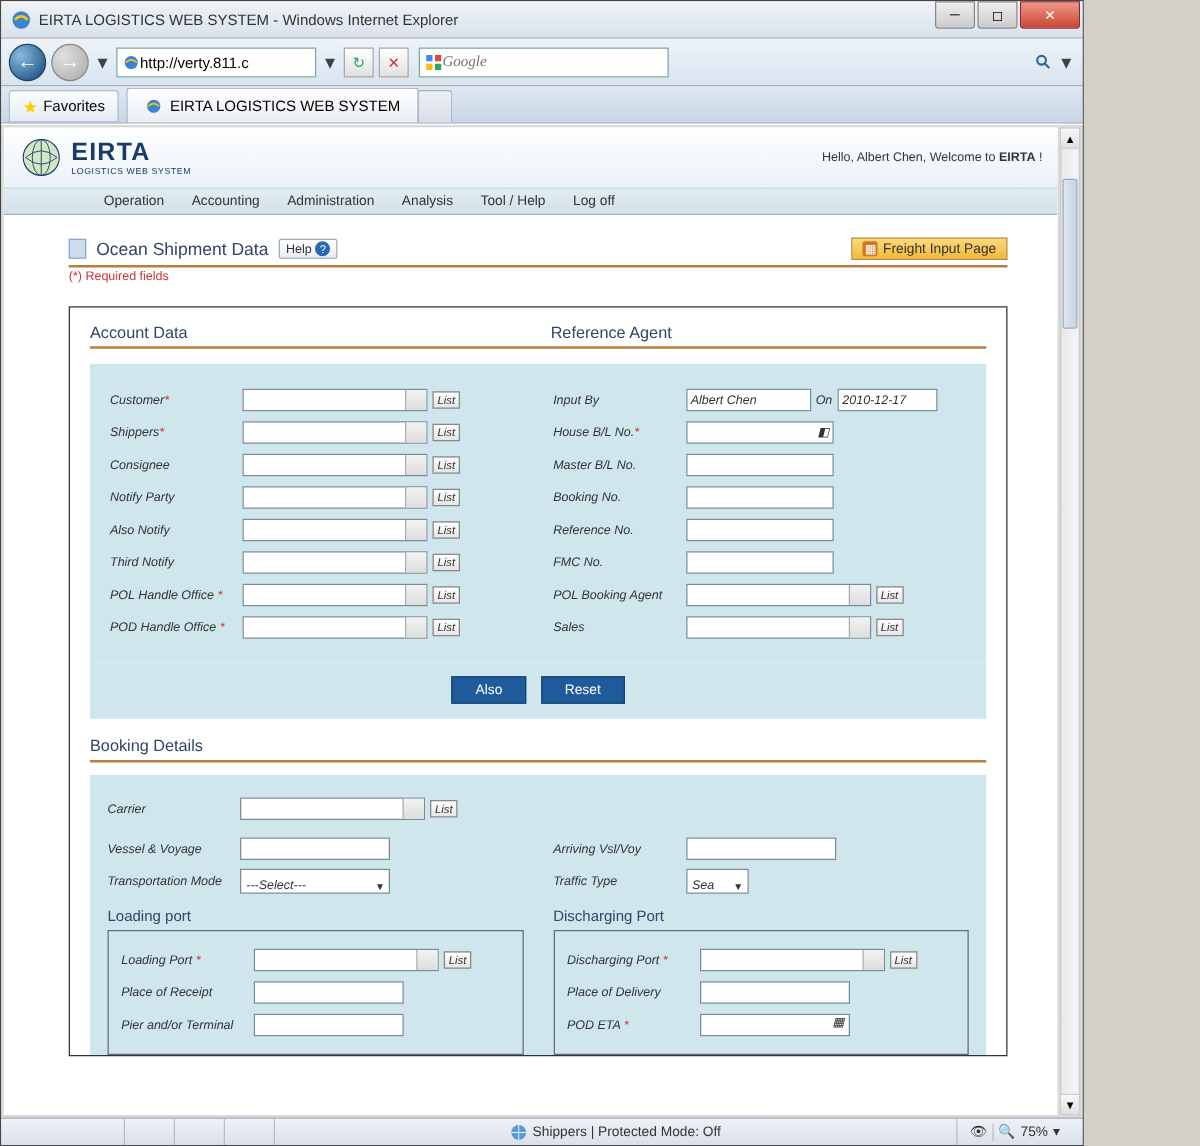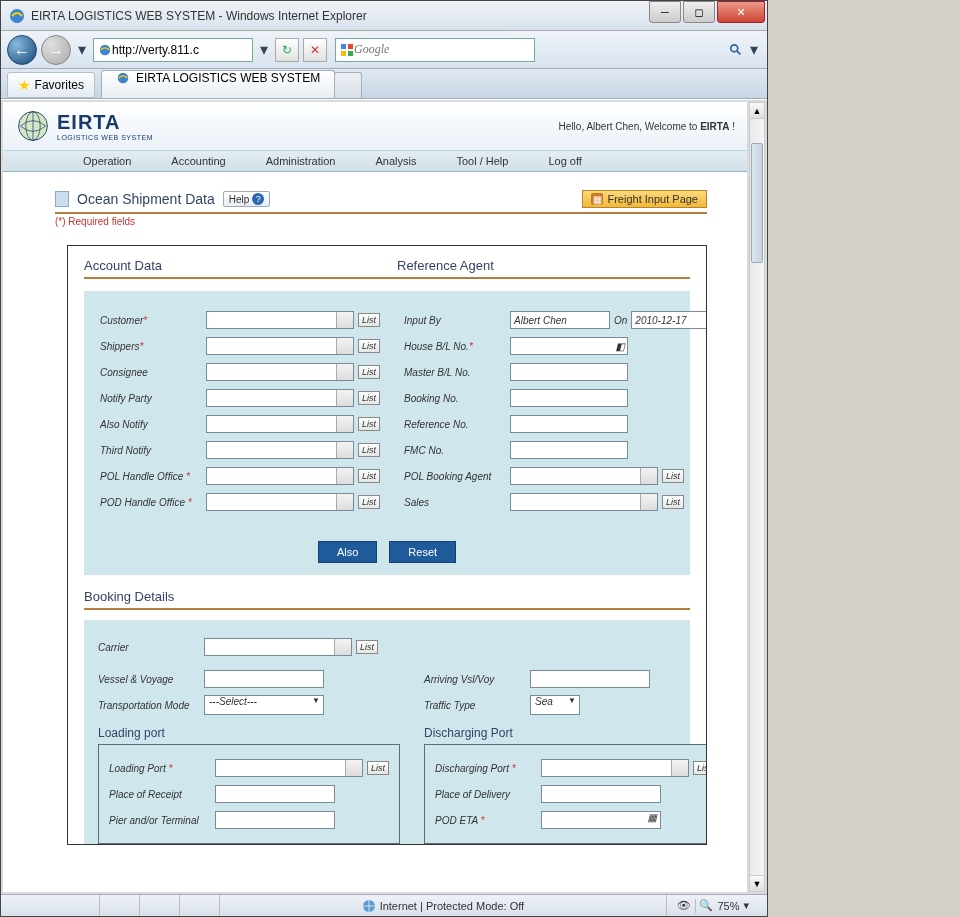--- a/index.html
+++ b/index.html
@@ -1,19 +1,19 @@
 <!DOCTYPE html>
 <html><head>
 <meta charset="utf-8">
 <style>
 * { box-sizing: border-box; margin: 0; padding: 0; }
 body { font-family: "Segoe UI", Tahoma, Arial, sans-serif; background: #d4d0c8; width: 960px; height: 917px; overflow: hidden; }
 
 
-.window { width: 768px; height: 917px; background: #e5e5e5; border: 1px solid #444; position: relative; }
+.window { width: 867px; height: 917px; background: #e5e5e5; border: 1px solid #444; position: relative; }
 .titlebar { height: 30px; background: linear-gradient(to bottom, #f0f3f7, #d8e2ed); display: flex; align-items: center; padding: 0 0 0 8px; border-bottom: 1px solid #aaa; }
 .titlebar .ie-icon { width: 16px; height: 16px; margin-right: 6px; }
 .titlebar .title { font-size: 12px; color: #333; flex: 1; }
 .win-btns { display: flex; height: 100%; }
 .win-btn { width: 32px; height: 22px; margin-top: 0; display: flex; align-items: center; justify-content: center; border: 1px solid #888; background: linear-gradient(to bottom,#eee,#ccc); border-radius: 0 0 3px 3px; margin-right: 2px; font-size: 11px; }
 .win-btn.close { background: linear-gradient(to bottom,#e98,#c43); color: #fff; width: 48px; border-color:#923; }
 
 
 .toolbar { height: 38px; background: linear-gradient(to bottom,#eef3f9,#d9e4ef); display: flex; align-items: center; padding: 0 6px; gap: 4px; border-bottom: 1px solid #aab; }
 .navbtn { width: 30px; height: 30px; border-radius: 50%; background: radial-gradient(circle at 30% 30%, #8bd, #147); border: 1px solid #246; display:flex;align-items:center;justify-content:center;color:#fff;font-weight:bold; }
@@ -24,21 +24,21 @@
 .smallbtn { width:24px;height:24px;border:1px solid #aaa;background:linear-gradient(to bottom,#fff,#e0e0e0);display:flex;align-items:center;justify-content:center;font-size:12px; }
 .searchbox { display:flex;align-items:center;background:#fff;border:1px solid #7a9;height:24px;padding:0 4px;flex:0 0 200px; margin-left:4px;}
 .searchbox input{border:none;outline:none;font-size:12px;font-style:italic;color:#888;width:160px;font-family:Liberation Serif, serif;}
 .mag-icon { width:14px;height:14px; }
 .spacer { flex:1; }
 
 
 .tabbar { height: 30px; background: linear-gradient(to bottom,#dfe8f2,#c9d6e5); display:flex; align-items:flex-end; padding-left:6px; border-bottom:1px solid #9ab;}
 .fav-btn { display:flex;align-items:center;gap:4px;height:26px;padding:0 10px;background:linear-gradient(to bottom,#fdfdfd,#e3ebf3);border:1px solid #b0c0d0;border-radius:3px 3px 0 0;font-size:12px;margin-right:6px; }
 .fav-star { color:#fc0; font-size:14px; }
-.tab { display:flex;gap:6px;height:28px;padding:0 14px;background:linear-gradient(to bottom,#fff,#e9eef3);border:1px solid #a0b0c0;border-bottom:none;border-radius:3px 3px 0 0;font-size:12px;}
+.tab { display:flex;align-items:center;gap:6px;height:28px;padding:0 14px;background:linear-gradient(to bottom,#fff,#e9eef3);border:1px solid #a0b0c0;border-bottom:none;border-radius:3px 3px 0 0;font-size:12px;}
 .newtab { width:28px;height:26px;border:1px solid #a0b0c0;border-bottom:none;background:linear-gradient(to bottom,#eceff3,#d9e0e8);border-radius:3px 3px 0 0;margin-left:-1px;}
 
 
 .content-outer { position:relative; height: calc(917px - 30px - 38px - 30px - 22px - 2px); background:#d8dadc; border-top:1px solid #fff; }
 .content-scroll { position:absolute; left:2px; top:2px; right:20px; bottom:2px; background:#fff; overflow:hidden;}
 .vscrollbar { position:absolute; right:2px; top:2px; width:16px; bottom:2px; background:linear-gradient(to right,#e9e9e9,#f5f5f5); border:1px solid #ccc;}
 .vscrollbar .uparr,.vscrollbar .downarr{height:16px;display:flex;align-items:center;justify-content:center;background:linear-gradient(to bottom,#f8f8f8,#e0e0e0);border-bottom:1px solid #ccc;font-size:9px;}
 .vscrollbar .downarr{position:absolute;bottom:0;left:0;right:0;border-top:1px solid #ccc;border-bottom:none;}
 .vscrollbar .thumb{position:absolute;left:1px;right:1px;top:40px;height:120px;background:linear-gradient(to right,#dfe6ee,#c7d3e0);border:1px solid #9ab;border-radius:2px;}
 
@@ -46,37 +46,37 @@
 .app-header { height:48px; background: linear-gradient(to bottom,#fff,#eaf1f8); display:flex; align-items:center; padding:0 12px; }
 .logo { display:flex; align-items:center; gap:6px; }
 .logo-globe { width:36px;height:36px; }
 .logo-text { display:flex;flex-direction:column; }
 .logo-text .brand { font-weight:bold; font-size:20px; color:#1a3a6a; letter-spacing:1px;}
 .logo-text .sub { font-size:7px; color:#1a3a6a; letter-spacing:0.5px;}
 .welcome { margin-left:auto; font-size:10px; color:#333; }
 .welcome b { font-weight:bold; }
 
 
-.navmenu { height:22px; background:linear-gradient(to bottom,#e3edf3,#d2e0e8); border-top:1px solid #b9d5e0; border-bottom:1px solid #8fb8c6; display:flex; align-items:center; padding-left:80px; gap:40px; font-size:11px; color:#333;}
+.navmenu { height:22px; background:linear-gradient(to bottom,#e3edf3,#d2e0e8); border-top:1px solid #b9d5e0; border-bottom:1px solid #8fb8c6; display:flex; align-items:center; padding-left:80px; gap:22px; font-size:11px; color:#333;}
 .navmenu span { cursor:pointer; }
 
 
 .page { padding: 18px 40px 16px 52px; font-size:11px; color:#333; }
 .page-head { display:flex; align-items:center; gap:8px; }
 .doc-icon { width:14px;height:16px;background:#cde;border:1px solid #8ac;display:inline-block;}
 .page-title { font-size:14px; color:#346; font-weight:normal; }
 .help-btn { display:inline-flex;align-items:center;gap:3px;font-size:10px;border:1px solid #9ab;padding:1px 5px;background:linear-gradient(to bottom,#fff,#e9eef3);border-radius:2px;}
 .help-btn .q { width:12px;height:12px;border-radius:50%;background:#2a67b5;color:#fff;font-size:9px;display:flex;align-items:center;justify-content:center;}
 .freight-btn { margin-left:auto; display:inline-flex;align-items:center;gap:4px;background:linear-gradient(to bottom,#fdd97a,#f0b93a);border:1px solid #b8862a;padding:2px 8px;font-size:11px;color:#333;}
 .freight-btn .plus{width:12px;height:12px;background:#c72;color:#fff;display:flex;align-items:center;justify-content:center;font-size:10px;border-radius:2px;}
 .rule { height:2px;background:#b87c3e;margin-top:4px;}
 .required-note { color:#c33;font-size:10px;margin-top:2px;}
 
 
-.panel { margin-top:18px; border:1px solid #333; border-radius:0; background:#fff; overflow:hidden;margin-left:12px;}
+.panel { margin-top:18px; border:1px solid #333; border-radius:0; background:#fff; overflow:hidden;}
 .panel-headings { display:flex; padding:12px 16px 4px; gap:20px; }
 .panel-headings h3 { font-size:13px; color:#346; font-weight:normal; flex:1;}
 .panel .hrule { height:2px;background:#b87c3e;margin:0 16px 0;}
 .panel-body { background:#cfe6ed; padding:16px; margin:12px 16px 0; }
 .row2 { display:flex; gap:24px; }
 .col { flex:1; }
 .frow { display:flex; align-items:center; height:26px; font-size:10px;font-style:italic; }
 .frow label { width:106px; }
 .frow label .ast{color:#c33;}
 .frow .inp { flex:0 0 148px; height:18px; border:1px solid #7a8a99; background:#fff; display:flex;align-items:center;}
@@ -86,21 +86,21 @@
 .frow .inp2.date { flex:0 0 80px;}
 .frow .onlbl { margin:0 4px;}
 .btnrow { display:flex; justify-content:center; gap:12px; padding:10px 0 12px; background:#cfe6ed; margin:0 16px;}
 .btn { background:#1f5a9a;color:#fff;border:1px solid #16406f;padding:4px 18px;font-size:11px;}
 
 
 .section-title { font-size:13px;color:#346;padding:14px 16px 4px;}
 .bd-body { background:#cfe6ed; padding:14px 14px 0; margin:10px 16px 0;}
 .sub-title { font-size:12px;color:#346;margin:8px 0 4px;}
 .subbox { border:1px solid #5f6f7a; padding:10px; background:#cfe6ed; }
-.select { flex:0 0 120px;height:20px;border:1px solid #7a8a99;background:#fff;display:flex;align-items:flex-start;padding:0 4px;font-size:10px;position:relative;}
+.select { flex:0 0 120px;height:20px;border:1px solid #7a8a99;background:#fff;display:flex;align-items:flex-end;padding:0 4px;font-size:10px;position:relative;}
 .select::after{content:"▼";position:absolute;right:3px;font-size:8px;}
 .select.small{flex:0 0 50px;}
 .inp-plain{flex:0 0 120px;height:18px;border:1px solid #7a8a99;background:#fff;}
 
 
 .statusbar { position:absolute; left:0;right:0;bottom:0;height:22px;background:linear-gradient(to bottom,#eef2f7,#d9e1ea);border-top:1px solid #aab;display:flex;align-items:center;font-size:11px;color:#333;padding:0 8px;}
 .statusbar .seg{border-left:1px solid #bbb;height:100%;display:flex;align-items:center;padding:0 10px;}
 .statusbar .globe-ic{width:14px;height:14px;margin-right:4px;}
 .statusbar .zoom{margin-left:auto;display:flex;align-items:center;gap:4px;}
 </style>
@@ -398,21 +398,21 @@
   <div class="statusbar">
     <div class="seg" style="border:none;width:90px;"></div>
     <div class="seg" style="width:40px;"></div>
     <div class="seg" style="width:40px;"></div>
     <div class="seg" style="width:40px;"></div>
     <div class="seg" style="flex:1;justify-content:center;">
       <svg class="globe-ic" viewBox="0 0 14 14">
           <circle cx="7" cy="7" r="6" fill="#5a9bd5"></circle>
           <path d="M1 7 H13 M7 1 V13" stroke="#fff" stroke-width="0.7"></path>
         </svg>
-      <span>Internet | Protected Mode: Off</span>
+      <span>Shippers | Protected Mode: Off</span>
     </div>
     <div class="seg zoom">
       <span>👁</span>
       <span style="border-left:1px solid #bbb;height:14px;"></span>
       <span>🔍</span>
       <span>75%</span>
       <span>▾</span>
     </div>
   </div>
 

